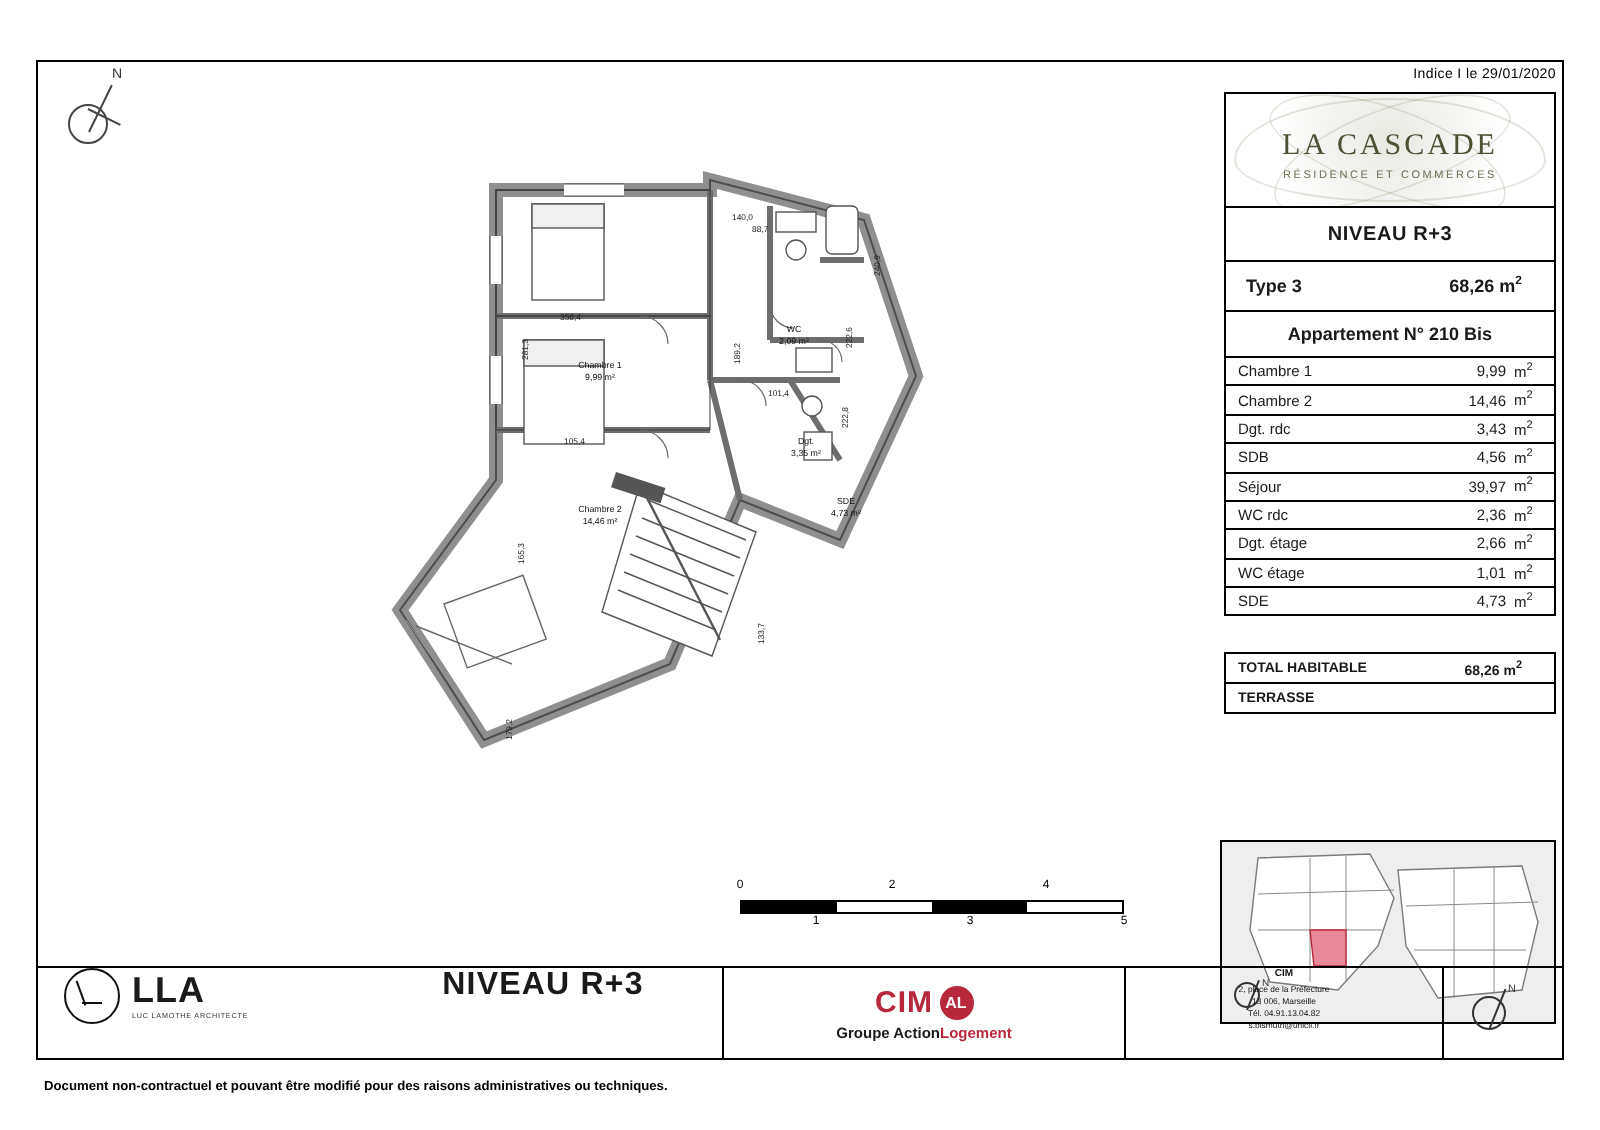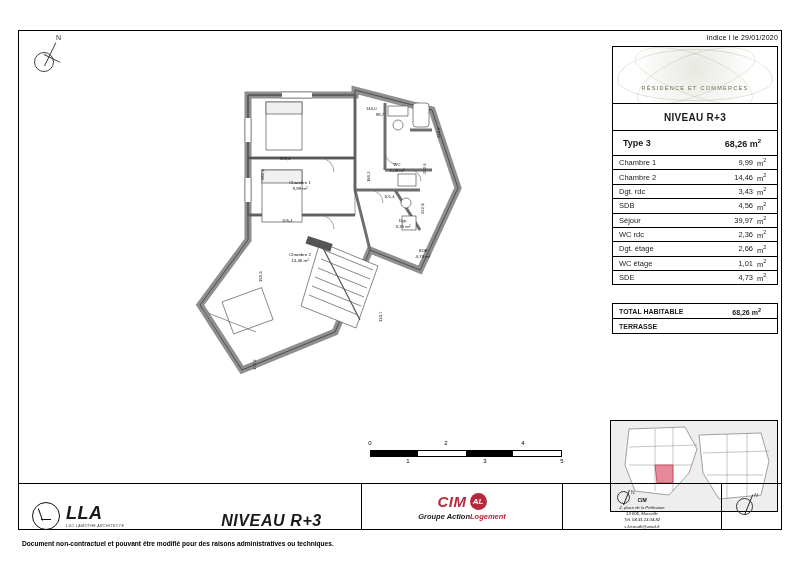--- a/index.html
+++ b/index.html
@@ -282,22 +282,21 @@
   .titleblock {
     position: absolute;
     left: 18px; right: 18px; bottom: 35px;
     height: 46px;
     border-top: 1px solid #000;
   }
   .tb-inner {
     position: absolute;
     left: 0; top: 0; right: 0; bottom: 0;
     display: flex;
-    align-items: flex-end;
-    font-style: italic;
+    align-items: flex-start;
   }
   .tb-logo {
     width: 150px;
     padding-left: 14px;
     display: flex;
     align-items: center;
     gap: 6px;
   }
   .lla-mark {
     width: 26px; height: 26px;
@@ -546,32 +545,36 @@
     <div class="tickb" style="left:192px;">5</div>
   </div>
 
   <div class="panel">
 
     <div class="logo-box">
       <div class="logo-art"></div>
       <div class="logo-leaf"></div>
       <div class="logo-leaf l2"></div>
       <div class="logo-leaf l3"></div>
+      <div class="logo-title">LA CASCADE</div>
       <div class="logo-sub">RÉSIDENCE ET COMMERCES</div>
     </div>
 
     <div class="niveau-box">
       <span>NIVEAU R+3</span>
     </div>
 
     <div class="type-box">
       <span class="t-l">Type 3</span>
       <span class="t-r"><span>68,26 m</span><sup>2</sup></span>
     </div>
 
+    <div class="appt-box">
+      <span>Appartement N° 210 Bis</span>
+    </div>
 
     <table class="rooms">
       <tbody>
         <tr>
           <td>Chambre 1</td>
           <td class="val">9,99</td>
           <td class="unit"><span>m</span><sup>2</sup></td>
         </tr>
         <tr>
           <td>Chambre 2</td>

